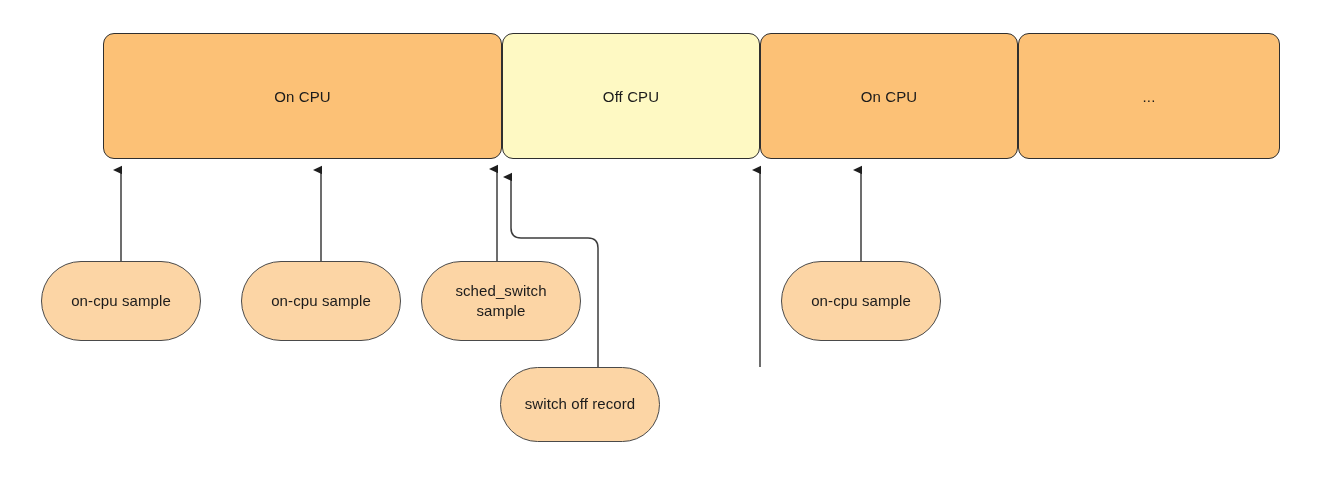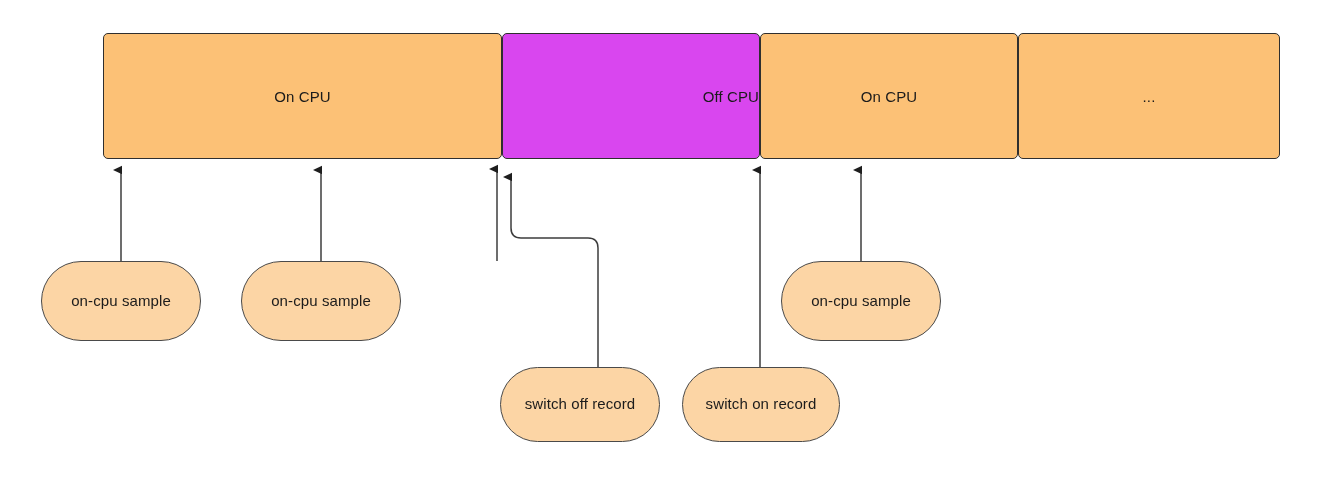--- a/index.html
+++ b/index.html
@@ -24,21 +24,21 @@
     left: 0;
     top: 0;
     width: 1320px;
     height: 486px;
     pointer-events: none;
   }
   .timeline-block {
     position: absolute;
     box-sizing: border-box;
     border: 1.4px solid #2f2f2f;
-    border-radius: 5px;
+    border-radius: 11px;
     display: flex;
     align-items: center;
     justify-content: center;
     font-size: 15px;
     color: #1b1b1b;
     letter-spacing: 0.1px;
   }
   .sample-node {
     position: absolute;
     box-sizing: border-box;
@@ -81,46 +81,47 @@
       <path d="M760,367 L760,170" marker-end="url(#arrowhead)"></path>
 
       <path d="M861,261 L861,170" marker-end="url(#arrowhead)"></path>
     </g>
   </svg>
 
   <div class="timeline-block" style="left:103px; top:33px; width:399px; height:126px; background:#fcc176;">
     <span>On CPU</span>
   </div>
 
-  <div class="timeline-block" style="left:502px; top:33px; width:258px; height:126px; background:#d946ef;justify-content:flex-end;">
+  <div class="timeline-block" style="left:502px; top:33px; width:258px; height:126px; background:#fef9c3;">
     <span>Off CPU</span>
   </div>
 
   <div class="timeline-block" style="left:760px; top:33px; width:258px; height:126px; background:#fcc176;">
     <span>On CPU</span>
   </div>
 
   <div class="timeline-block" style="left:1018px; top:33px; width:262px; height:126px; background:#fcc176;">
     <span>...</span>
   </div>
 
   <div class="sample-node" style="left:41px; top:261px; width:160px; height:80px;">
     <span>on-cpu sample</span>
   </div>
 
   <div class="sample-node" style="left:241px; top:261px; width:160px; height:80px;">
     <span>on-cpu sample</span>
   </div>
 
+  <div class="sample-node" style="left:421px; top:261px; width:160px; height:80px;">
+    <span style="white-space:pre-line;">sched_switch
+sample</span>
+  </div>
 
   <div class="sample-node" style="left:781px; top:261px; width:160px; height:80px;">
     <span>on-cpu sample</span>
   </div>
 
   <div class="sample-node" style="left:500px; top:367px; width:160px; height:75px;text-align:right;">
     <span>switch off record</span>
   </div>
 
-  <div class="sample-node" style="left:682px; top:367px; width:158px; height:75px;">
-    <span>switch on record</span>
-  </div>
 
 </div>
 
 </body></html>

